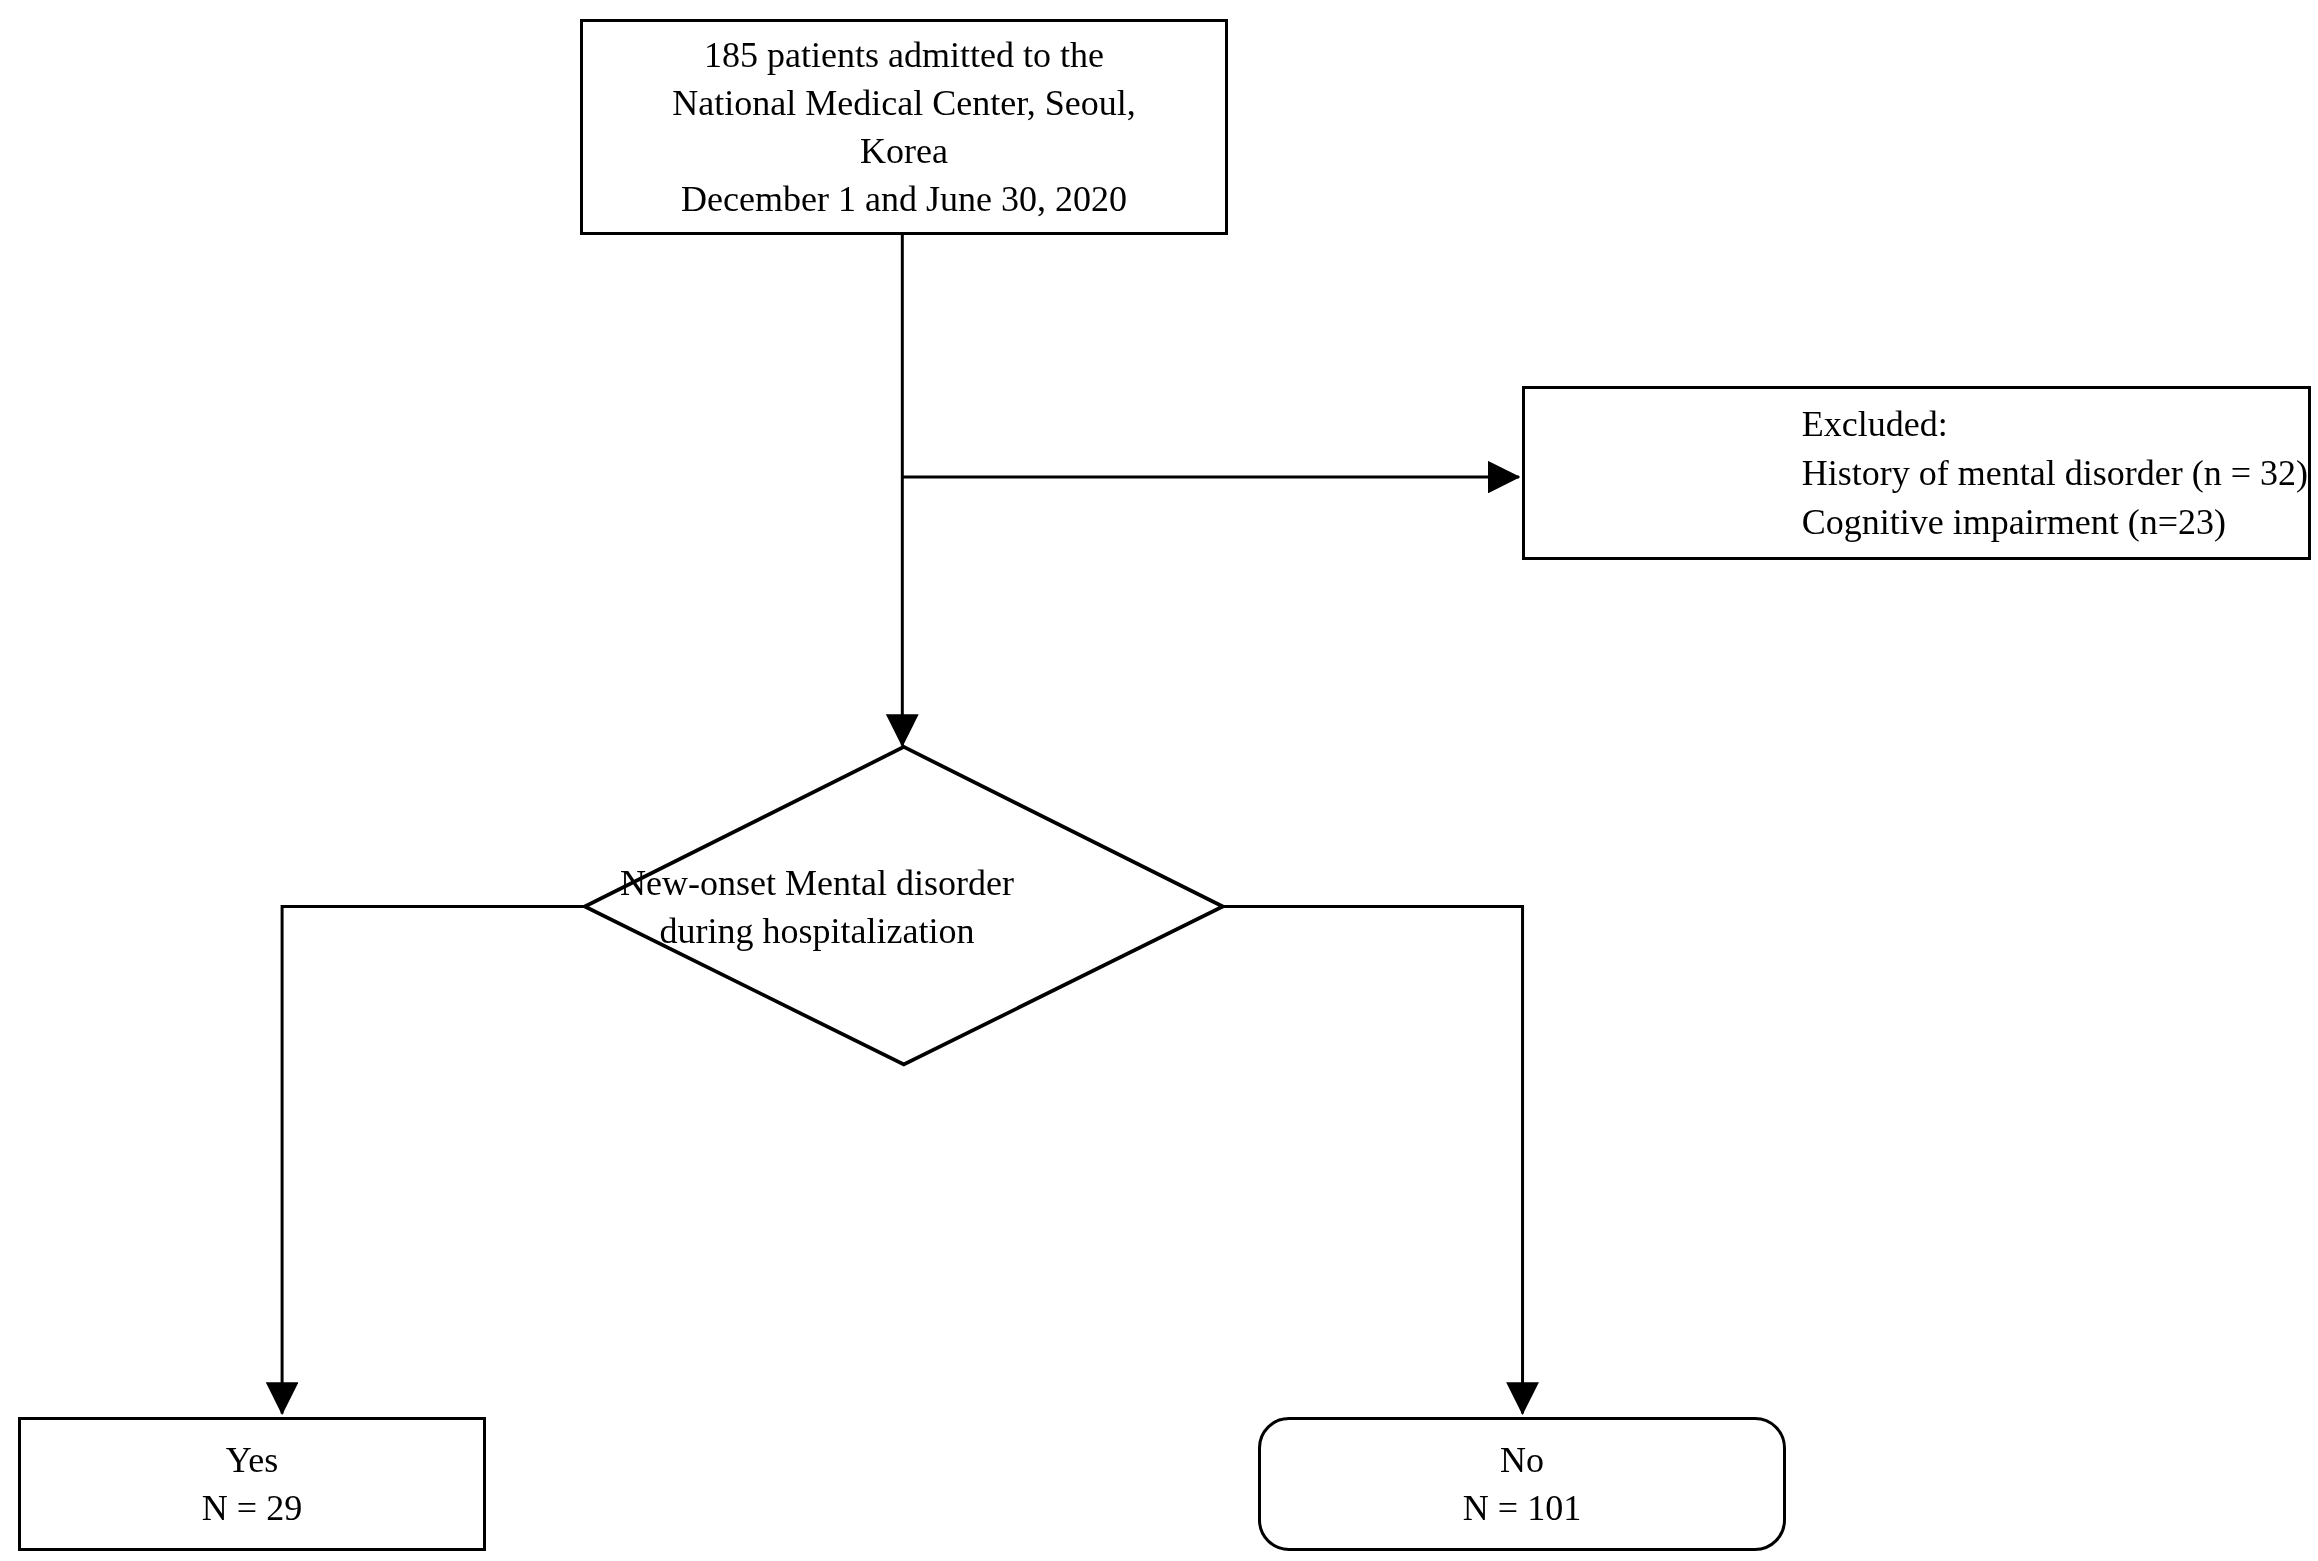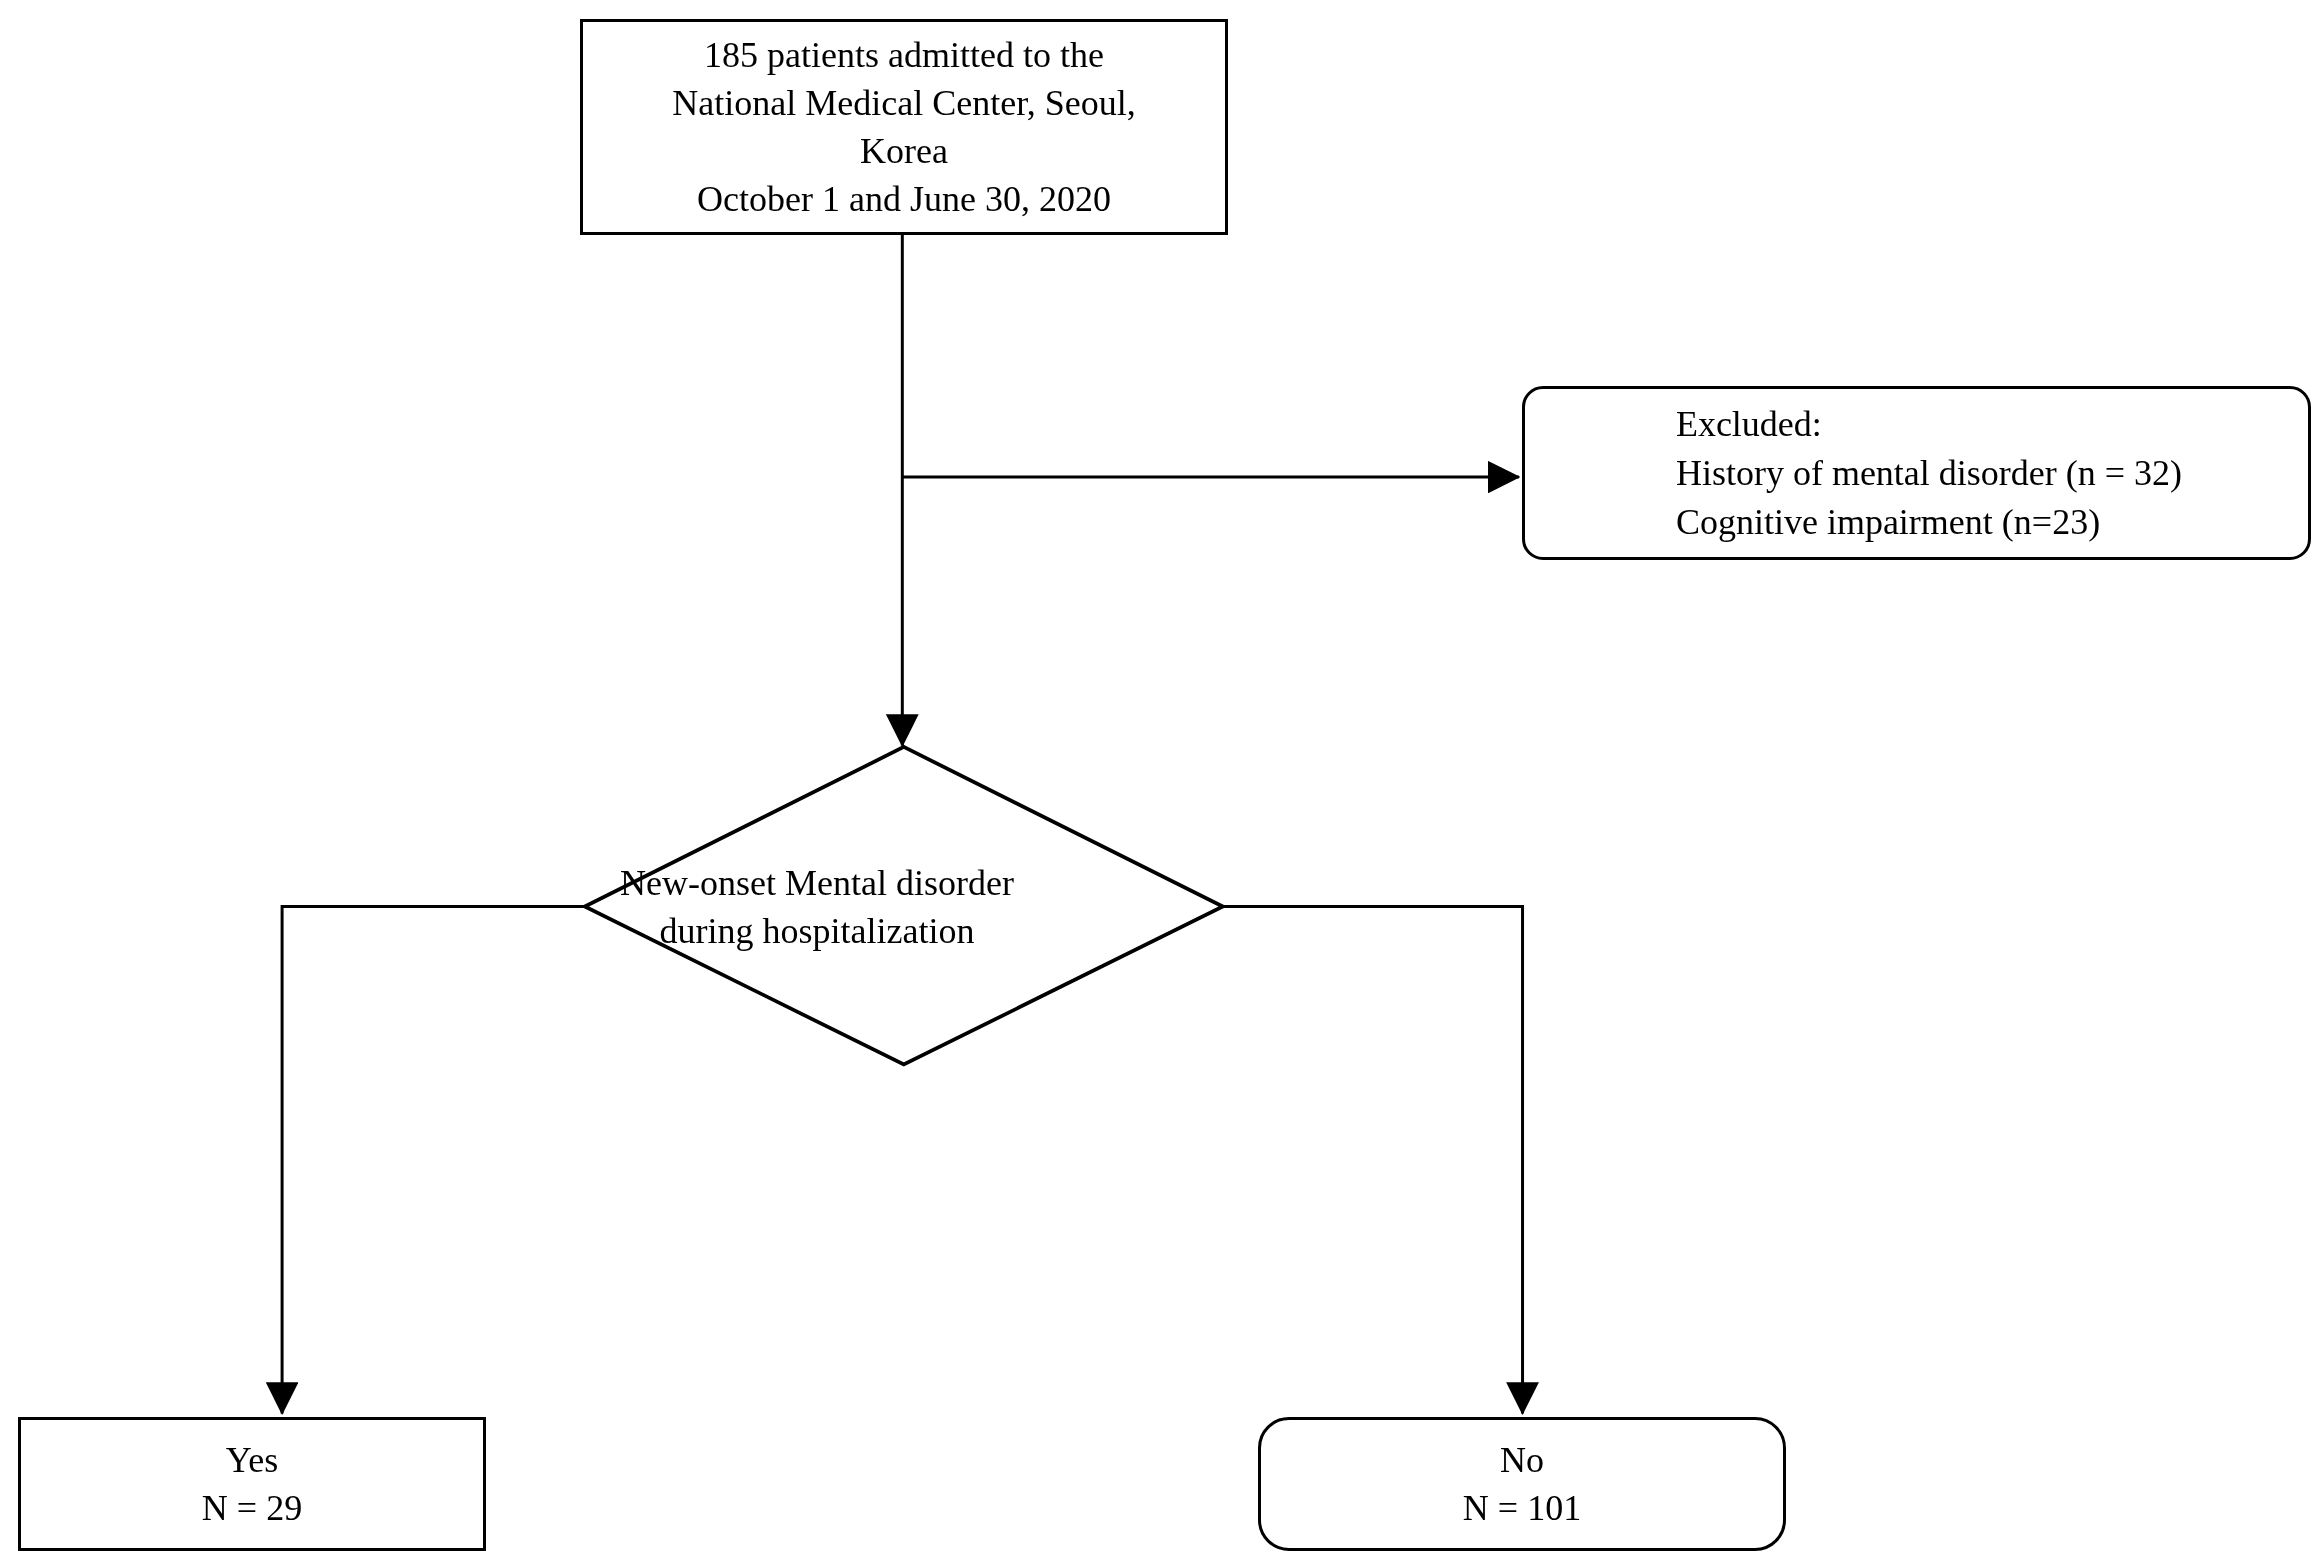--- a/index.html
+++ b/index.html
@@ -33,22 +33,21 @@
   }
   .node-text {
     white-space: pre-line;
     font-size: 36px;
     line-height: 48px;
     text-align: center;
   }
   .node-start { left: 580px; top: 19.4px; width: 648px; height: 216px; }
   .node-excluded {
     left: 1522px; top: 386px; width: 789px; height: 174px;
-    justify-content: center;
-    border-radius: 21px;
+    justify-content: flex-end;
   }
   .node-excluded .node-text {
     text-align: left;
     padding-left: 25px;
     line-height: 49px;
   }
   .node-yes { left: 18px;   top: 1417px; width: 468px; height: 134px; }
   .node-no  { left: 1258px; top: 1417px; width: 528px; height: 134px; border-radius: 31px; }
   .diamond-label {
     position: absolute;
@@ -77,21 +76,21 @@
 
     <polyline points="1640,1216 2042,1216 2042,1896" fill="none" stroke="#000000" stroke-width="4" marker-end="url(#arrowhead)"></polyline>
 
     <polygon points="1212,1002 1640,1216 1212,1428 784,1216" fill="#ffffff" stroke="#000000" stroke-width="5"></polygon>
   </svg>
 
   <div class="node node-start">
     <div class="node-text">185 patients admitted to the
 National Medical Center, Seoul,
 Korea
-October 1 and June 30, 2020</div>
+December 1 and June 30, 2020</div>
   </div>
 
   <div class="node node-excluded">
     <div class="node-text">Excluded:
 History of mental disorder (n = 32)
 Cognitive impairment (n=23)</div>
   </div>
 
   <div class="diamond-label">
     <div class="node-text">New-onset Mental disorder

